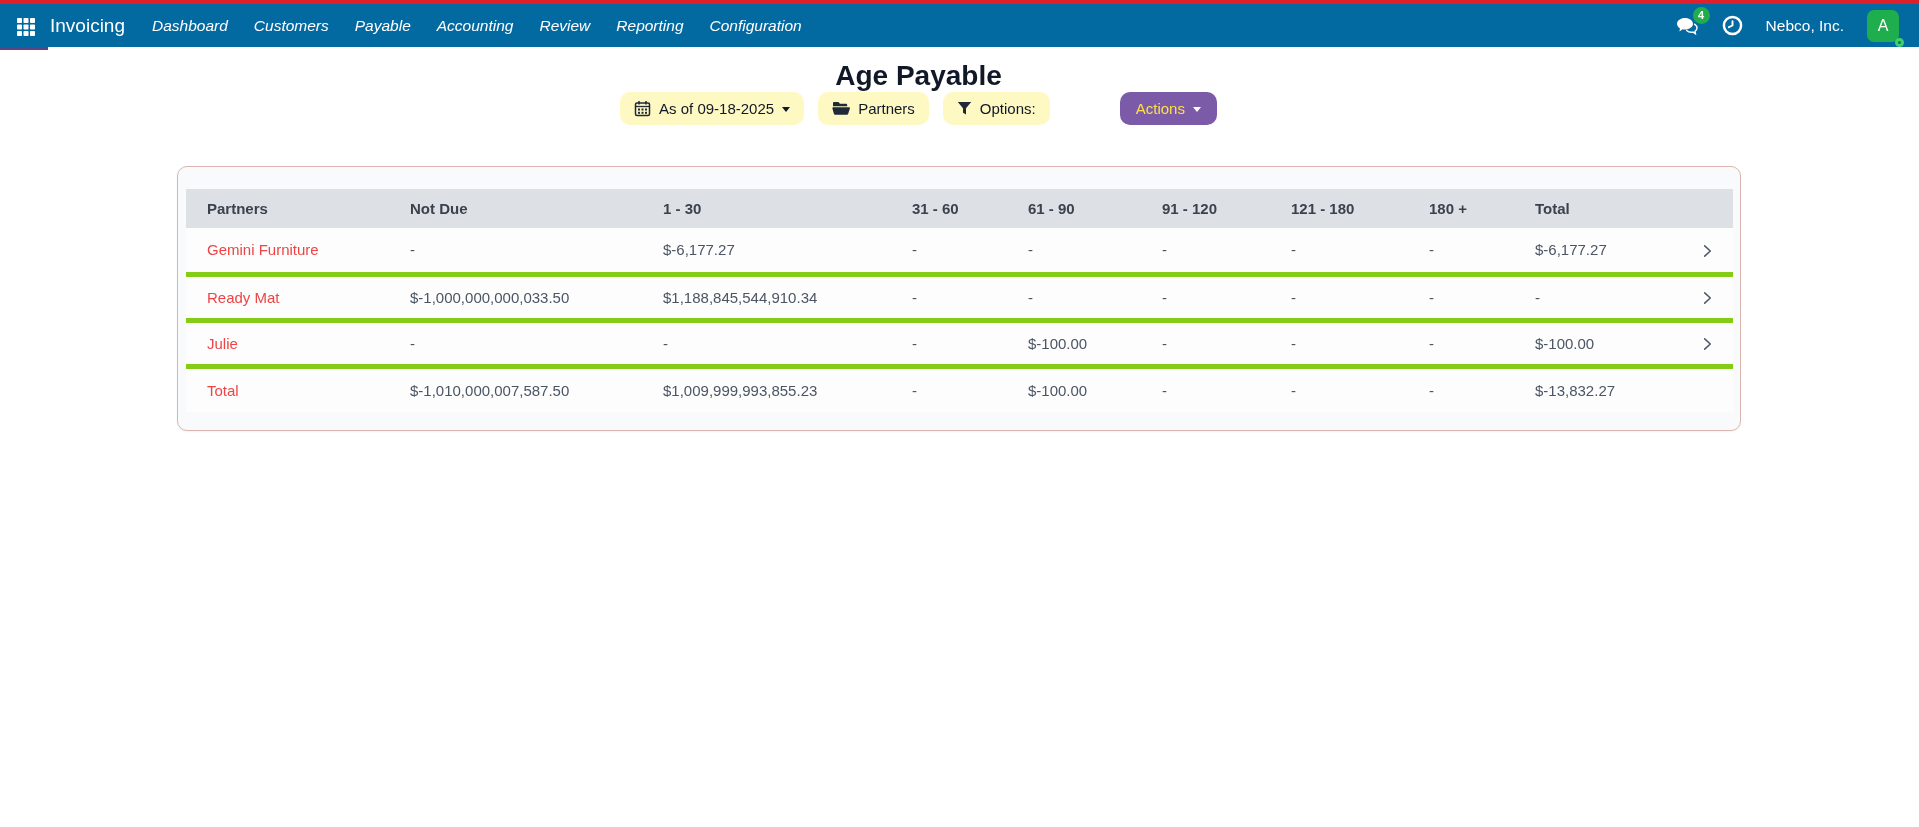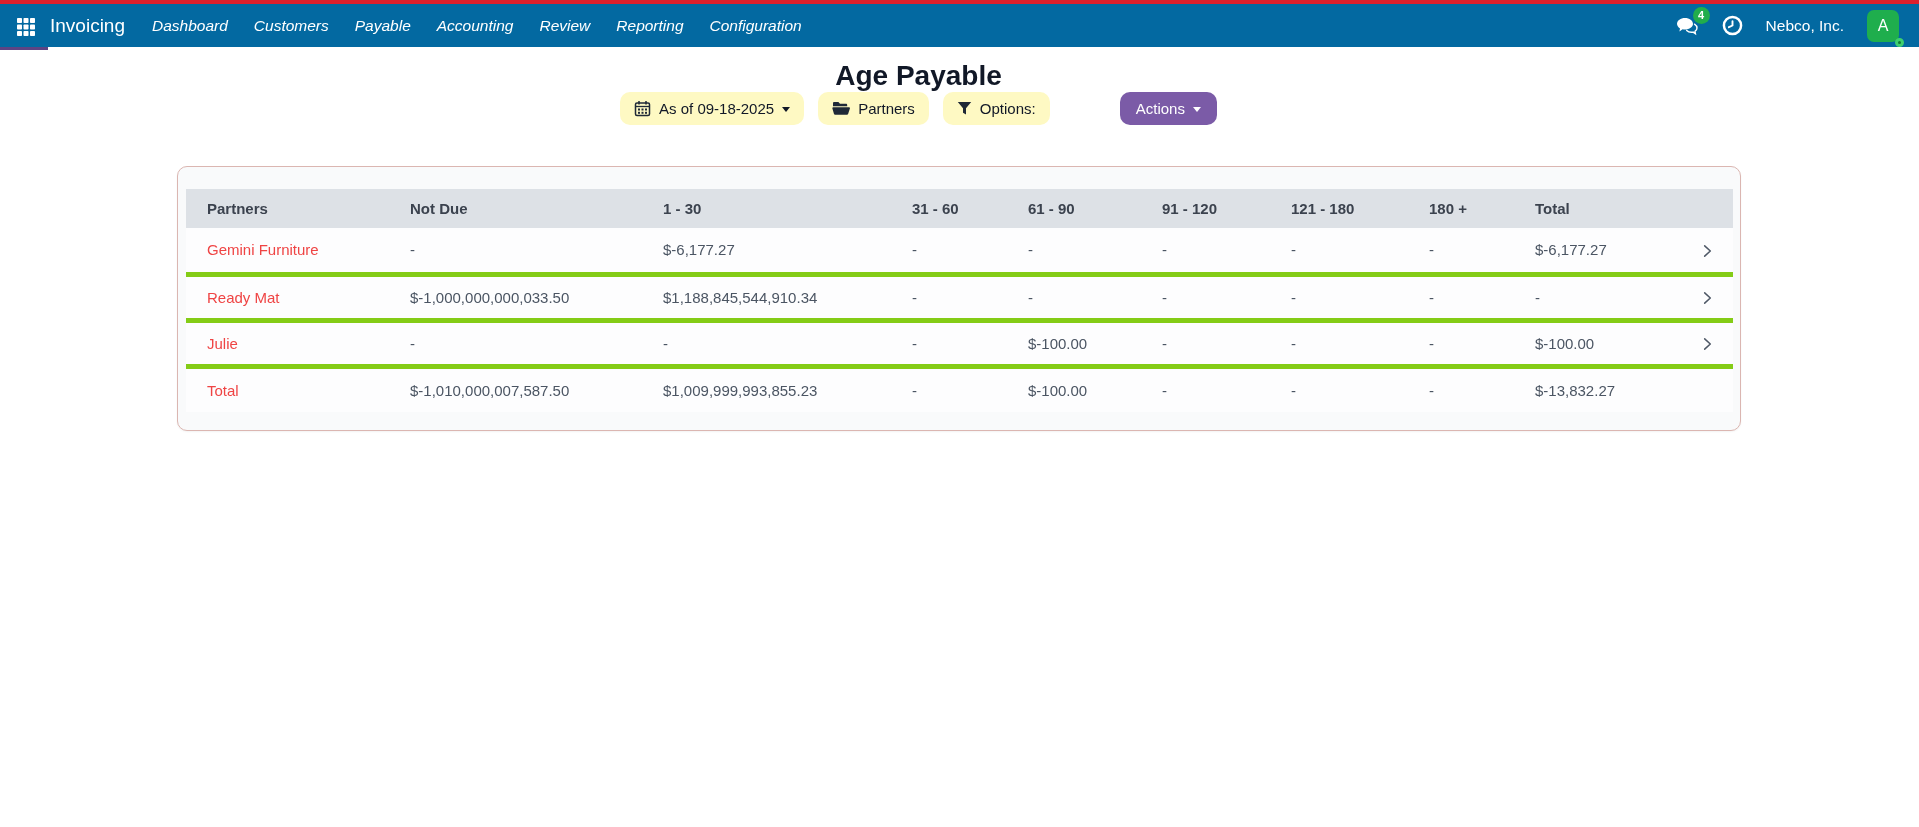--- a/index.html
+++ b/index.html
@@ -45,21 +45,21 @@
 
   
   .page-header { display:flex; align-items:center; padding:13px 100px 0 18px;flex-direction:column; }
   .page-title { font-size:28px; font-weight:600; color:#111827; margin:0; flex:1; }
   .controls { display:flex; align-items:center; gap:14px; }
   .btn {
     height:33px; display:flex; align-items:center; gap:8px; border:none;
     border-radius:10px; font-size:15px; font-family:inherit; cursor:pointer; white-space:nowrap;
   }
   .btn.light { background:#fef9c3; color:#111827; padding:0 14px; }
-  .btn.primary { background:#7b5ba7; color:#ffffff; padding:0 16px; margin-left:56px; }
+  .btn.primary { background:#7b5ba7; color:#fde047; padding:0 16px; margin-left:56px; }
   .caret {
     width:0; height:0; display:inline-block;
     border-left:4.5px solid transparent; border-right:4.5px solid transparent;
     border-top:5px solid #111827; margin-top:2px;
   }
   .caret.white { border-top-color:#fff; }
 
   
   .card {
     margin:41px 178px 0 177px; background:#f9fafb;

